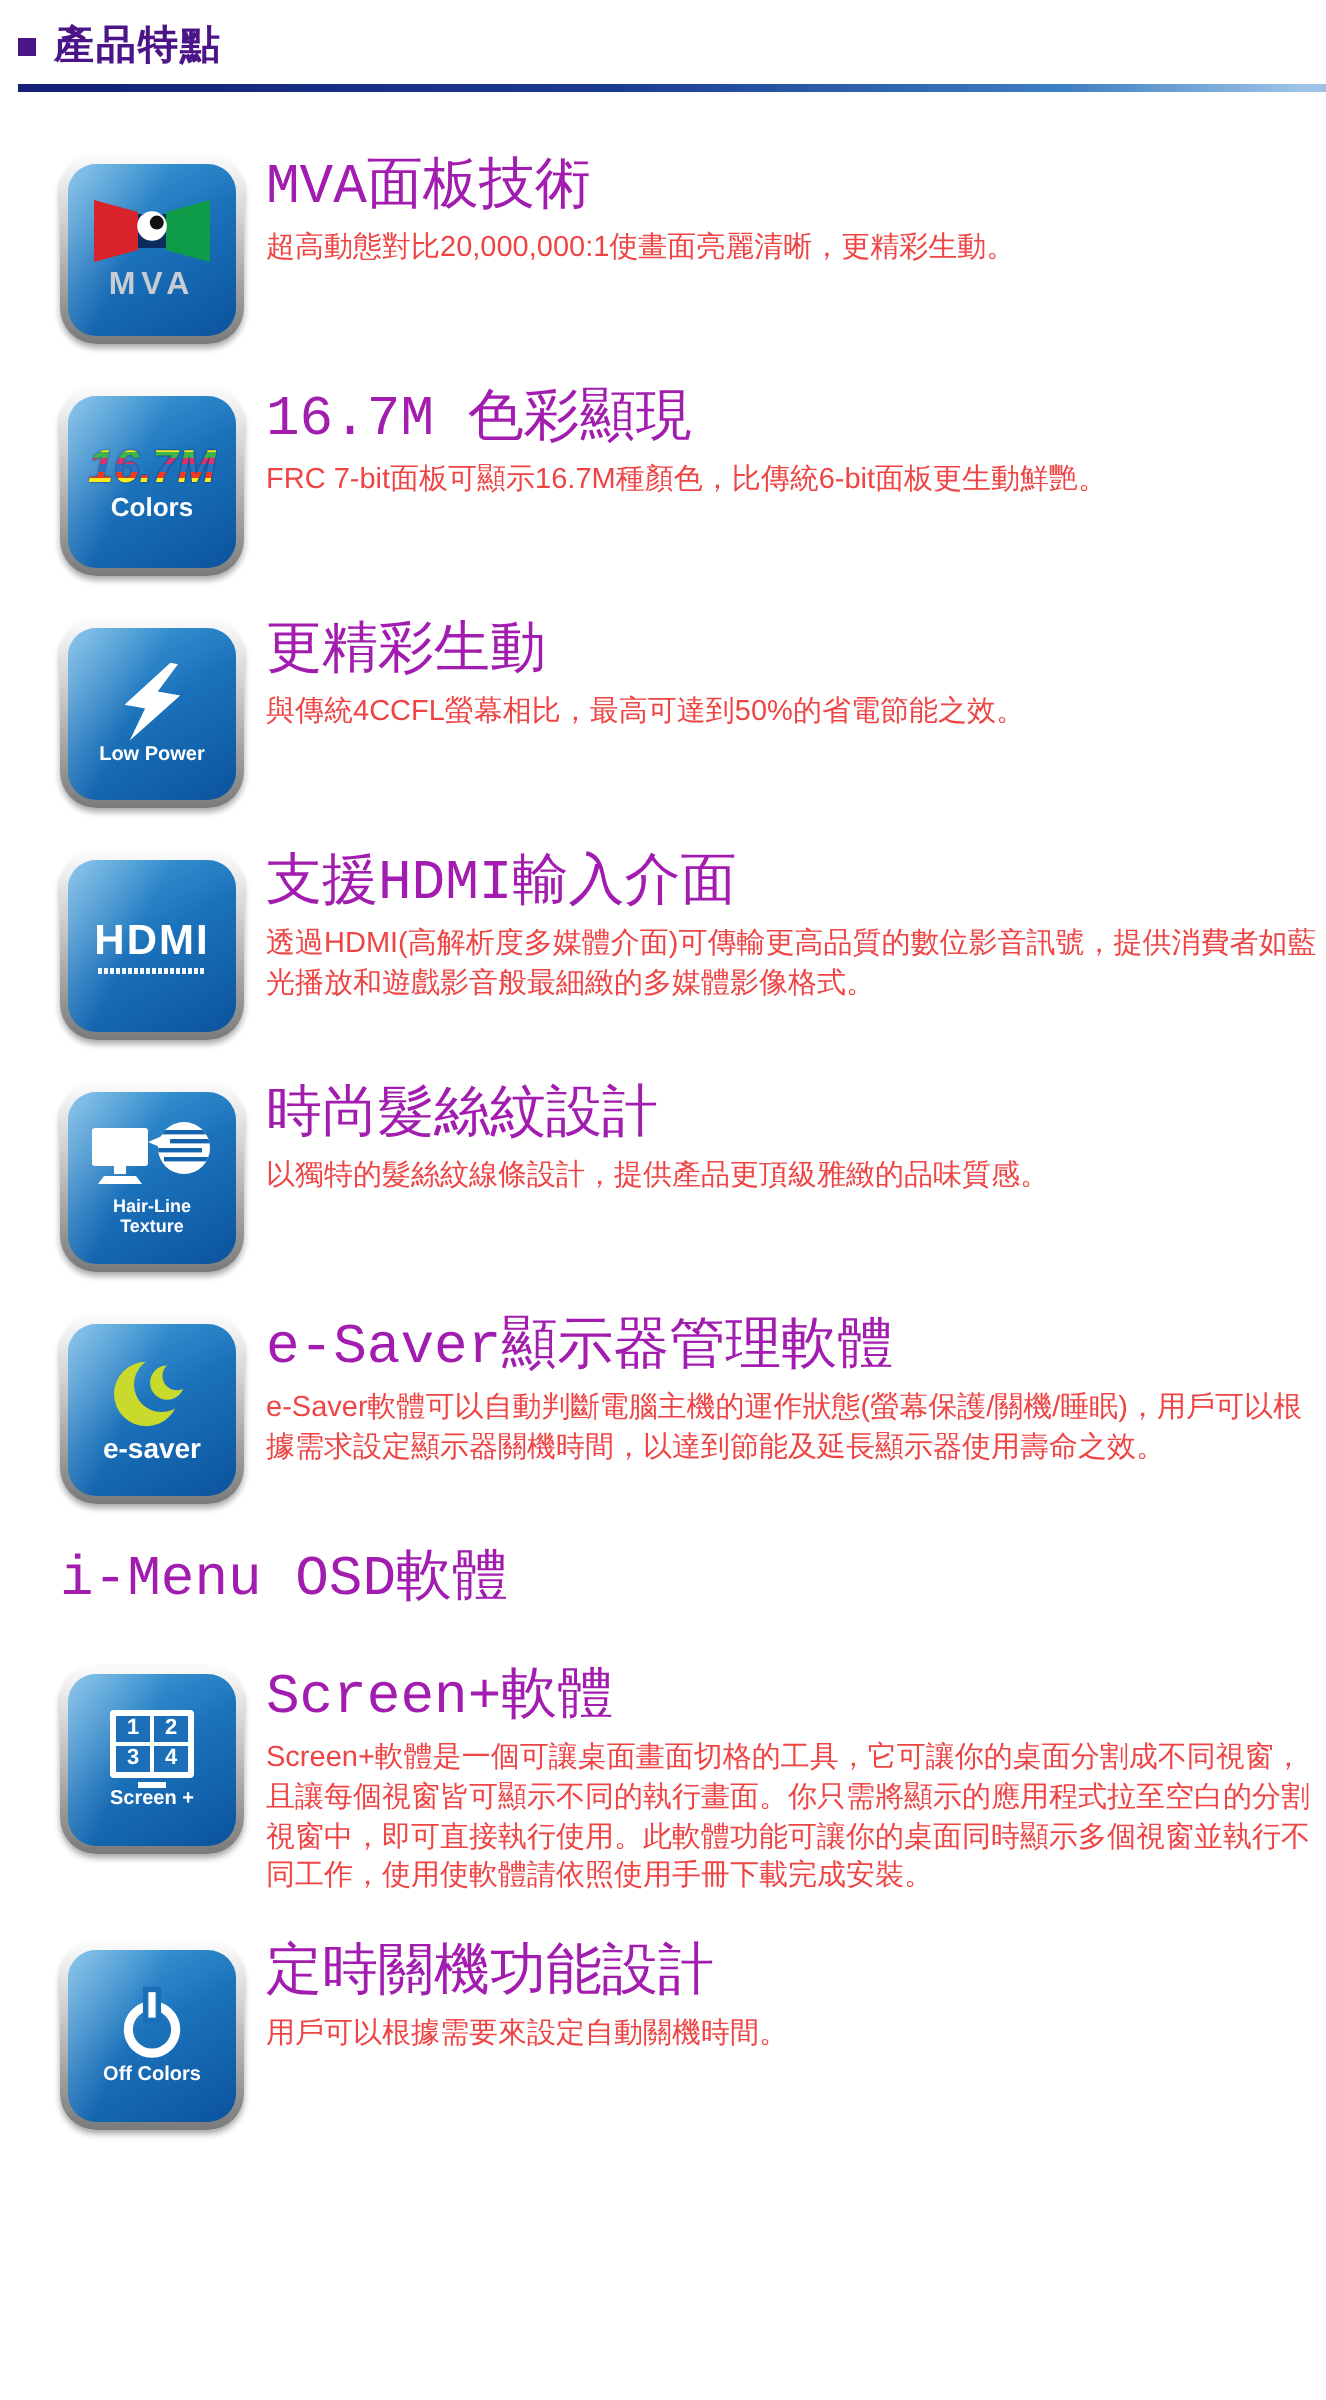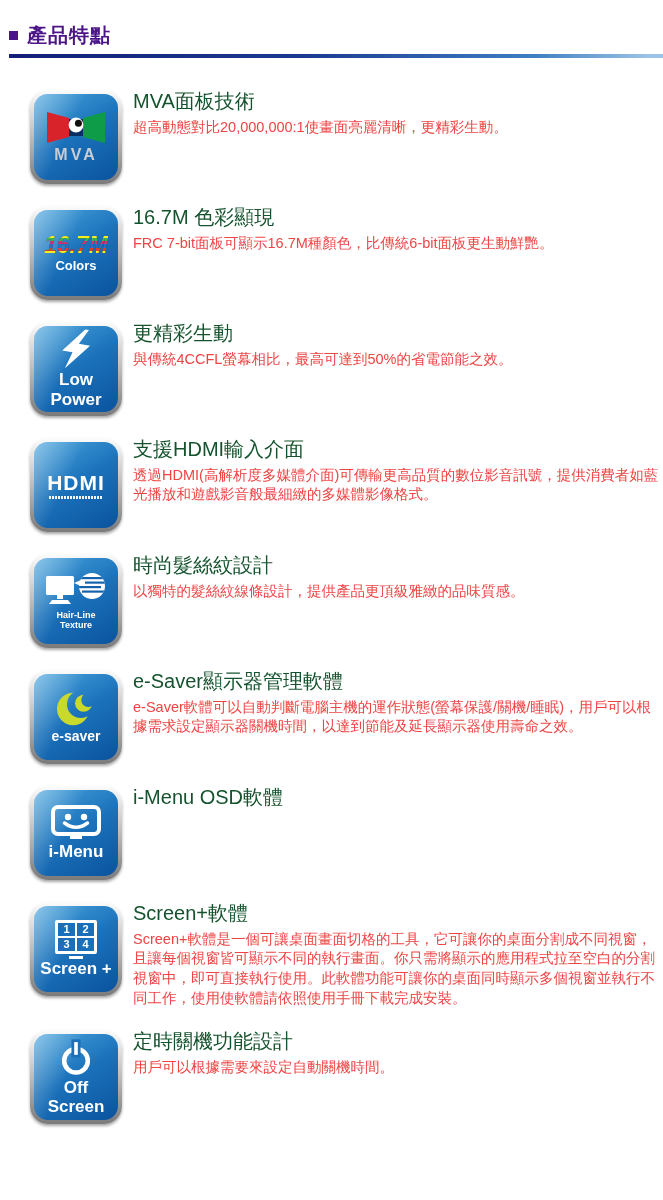--- a/index.html
+++ b/index.html
@@ -2,43 +2,43 @@
 <html><head>
 <meta charset="utf-8">
 <style>
   html,body{margin:0;padding:0;}
   body{
     width:663px;height:1200px;overflow:hidden;background:#fff;
     font-family:"Liberation Sans","DejaVu Sans",sans-serif;
     -webkit-font-smoothing:antialiased;
   }
   
-  .header{padding:24px 0 0 9px;border-radius:10px;}
+  .header{padding:12px 0 0 9px;border-radius:10px;}
   .title-row{display:flex;align-items:center;gap:9px;}
   .bullet{width:9px;height:9px;background:#4b1487;flex:0 0 auto;}
   .page-title{font-size:20px;font-weight:bold;color:#4b1487;letter-spacing:1px;line-height:1.1;}
   .divider{margin-top:8px;height:4px;
     background:linear-gradient(to right,#131f76 0%,#1b3a92 45%,#3d7fc2 80%,#9dc3e6 98%);}
   
   .features{padding:32px 0 0 30px;}
   .feature{display:flex;gap:11px;margin-bottom:22px;}
   .text-col{width:528px;padding-top:0;}
-  .feature-title{font-size:20px;font-weight:400;color:#14532d;line-height:1.18;margin:0 0 4px 0;}
+  .feature-title{font-size:28px;font-weight:400;color:#a21caf;line-height:1.18;margin:0 0 4px 0;font-family:Liberation Mono, monospace;}
   .feature-desc{font-size:14.5px;color:#ef4444;line-height:1.36;margin:0;}
   
   .tile{width:84px;height:86px;flex:0 0 auto;border-radius:18px;padding:4px;
     background:linear-gradient(to bottom,#fcfcfc 0%,#c9c9c9 40%,#7a7a7a 100%);
     box-shadow:0 2px 3px rgba(0,0,0,.35);}
   .tile-inner{position:relative;width:100%;height:100%;border-radius:14px;overflow:hidden;
     background:linear-gradient(150deg,#49a4dd 0%,#1b72bb 48%,#0b539e 100%);
     display:flex;flex-direction:column;align-items:center;justify-content:center;}
   .tile-inner::before{content:"";position:absolute;inset:0;
     background:linear-gradient(115deg,rgba(255,255,255,.38) 0%,rgba(255,255,255,0) 42%);}
   .tile-art{position:relative;display:flex;align-items:center;justify-content:center;}
-  .tile-label{position:relative;color:#fff;font-weight:bold;font-size:17px;line-height:1.15;text-align:center;}
+  .tile-label{position:relative;color:#fff;font-weight:bold;font-size:10px;line-height:1.15;text-align:center;}
   .label-mva{color:#c7cdd3;font-size:16px;letter-spacing:3px;margin-top:-1px;}
   .label-esaver{font-size:14px;}
   .label-small{font-size:9px;}
   
   .rainbow{font-size:23px;font-weight:800;font-style:italic;letter-spacing:0;
     background:repeating-linear-gradient(to bottom,#ee3a24 0 3px,#f6ec1e 3px 6px,#3eb54a 6px 9px,#d6336c 9px 12px,#2f6fc0 12px 16px);
     -webkit-background-clip:text;background-clip:text;color:transparent;
     filter:drop-shadow(0 0 .5px rgba(0,0,0,.55));margin-bottom:0;text-align:center;}
   
   .hdmi-word{color:#fff;font-weight:800;font-size:21px;letter-spacing:1px;line-height:1;}
@@ -184,34 +184,20 @@
         <div class="tile-label label-esaver">e-saver</div>
       </div>
     </div>
     <div class="text-col">
       <h2 class="feature-title">e-Saver顯示器管理軟體</h2>
       <p class="feature-desc">e-Saver軟體可以自動判斷電腦主機的運作狀態(螢幕保護/關機/睡眠)，用戶可以根據需求設定顯示器關機時間，以達到節能及延長顯示器使用壽命之效。</p>
     </div>
   </div>
 
   <div class="feature">
-    <div class="tile">
-      <div class="tile-inner">
-        <div class="tile-art">
-          <svg viewBox="0 0 52 38" width="52" height="38">
-            <rect x="3" y="3" width="46" height="27" rx="5" fill="none" stroke="#fff" stroke-width="4"></rect>
-            <circle cx="18" cy="13" r="3.2" fill="#fff"></circle>
-            <circle cx="34" cy="13" r="3.2" fill="#fff"></circle>
-            <path d="M14.5 19 Q26 27.5 37.5 19" fill="none" stroke="#fff" stroke-width="3.5" stroke-linecap="round"></path>
-            <rect x="20" y="32" width="12" height="3" fill="#fff"></rect>
-          </svg>
-        </div>
-        <div class="tile-label">i-Menu</div>
-      </div>
-    </div>
     <div class="text-col">
       <h2 class="feature-title">i-Menu OSD軟體</h2>
     </div>
   </div>
 
   <div class="feature">
     <div class="tile">
       <div class="tile-inner">
         <div class="tile-art" style="flex-direction:column;display:flex;">
           <div class="screen-monitor">
@@ -235,21 +221,21 @@
 
   <div class="feature">
     <div class="tile">
       <div class="tile-inner">
         <div class="tile-art">
           <svg viewBox="0 0 44 44" width="40" height="40">
             <circle cx="22" cy="25" r="13" fill="none" stroke="#fff" stroke-width="5"></circle>
             <rect x="18.5" y="3" width="7" height="17" fill="#fff" stroke="#1a6fb8" stroke-width="3"></rect>
           </svg>
         </div>
-        <div class="tile-label">Off Screen</div>
+        <div class="tile-label">Off Colors</div>
       </div>
     </div>
     <div class="text-col">
       <h2 class="feature-title">定時關機功能設計</h2>
       <p class="feature-desc">用戶可以根據需要來設定自動關機時間。</p>
     </div>
   </div>
 
 </div>
 

